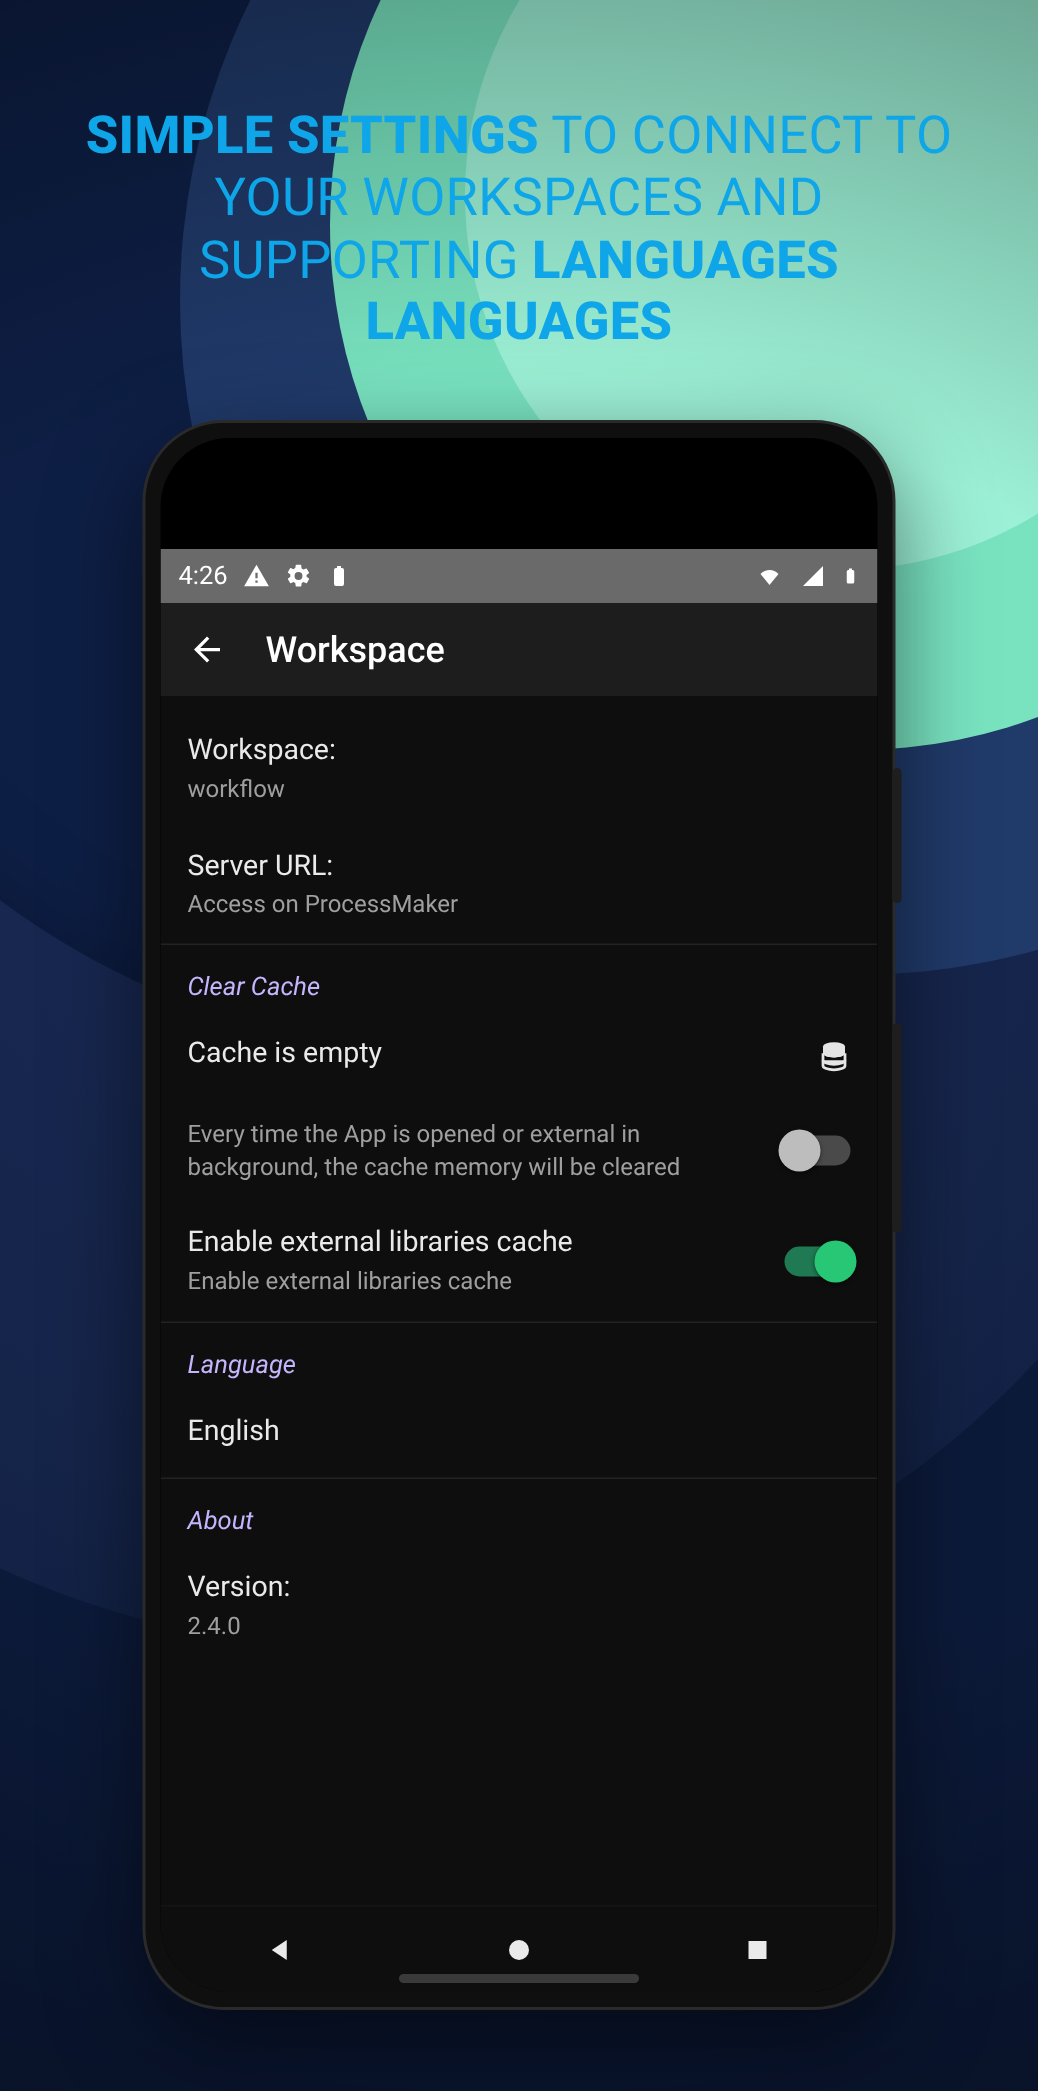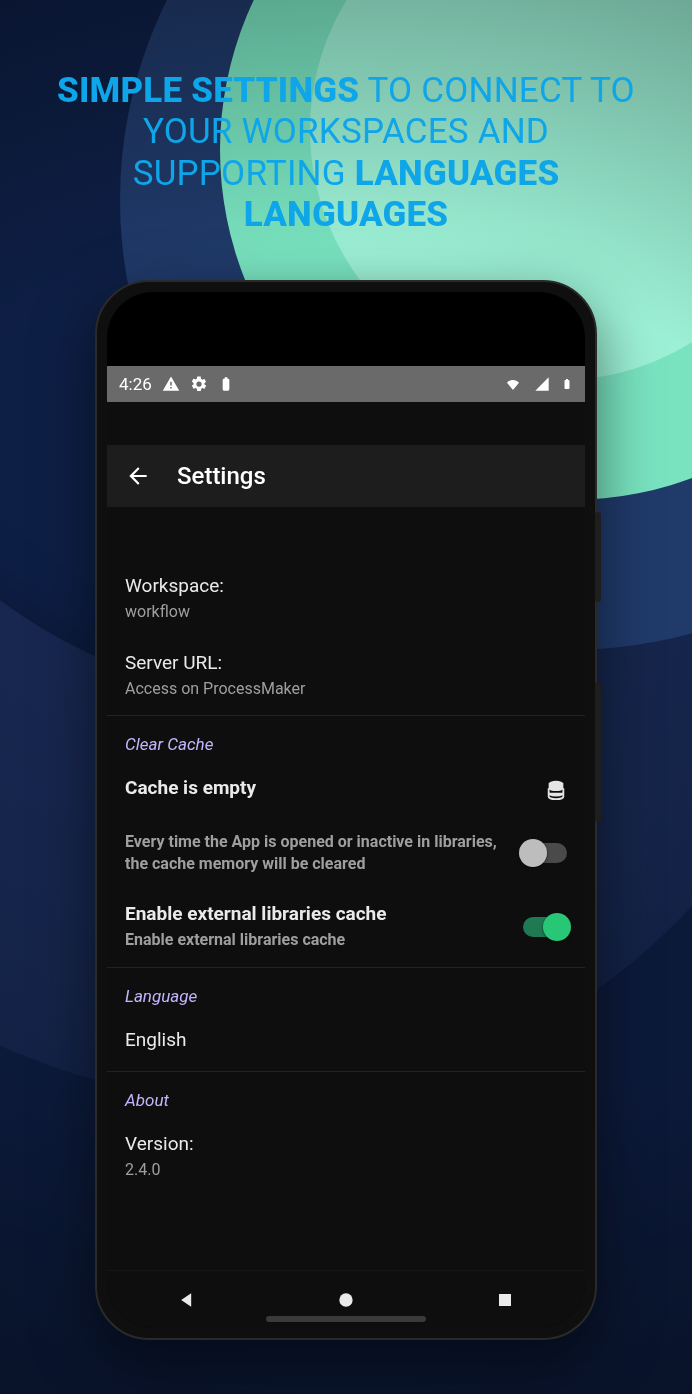--- a/index.html
+++ b/index.html
@@ -25,34 +25,34 @@
   .phone { position: absolute; z-index: 3; left: 50%; transform: translateX(-50%); top: 280px; width: 502px; height: 1060px; border-radius: 54px; background: #0f0f10; box-shadow: 0 20px 60px rgba(0,0,0,.5); border: 2px solid #2a2a2a; }
   .phone .bezel { position: absolute; inset: 10px; border-radius: 46px; background: #000; overflow: hidden; }
   .phone .speaker { position: absolute; top: 22px; left: 50%; transform: translateX(-50%); width: 130px; height: 8px; border-radius: 6px; background: #2a2a2a; }
   .phone .cam { position:absolute; top: 36px; left: 70px; width: 14px; height:14px; border-radius:50%; background:#222; box-shadow: inset 0 0 4px #000, 0 0 0 3px #111; }
   .phone .cam2 { left: 140px; }
   .phone .side-btn { position:absolute; right:-6px; width:6px; border-radius:3px; background:#1e1e1e; }
   .phone .sb1 { top: 230px; height: 90px; }
   .phone .sb2 { top: 400px; height: 140px; }
 
   
-  .screen { position:absolute; top: 74px; left: 0; right: 0; bottom: 0; background:#0e0e0e; color:#ddd; display:flex; flex-direction:column;gap:43px; }
+  .screen { position:absolute; top: 74px; left: 0; right: 0; bottom: 0; background:#0e0e0e; color:#ddd; display:flex; flex-direction:column; }
 
   .statusbar { height: 36px; background:#6a6a6a; color:#fff; display:flex; align-items:center; justify-content:space-between; padding: 0 12px; font-size: 17px; }
   .statusbar .left, .statusbar .right { display:flex; align-items:center; gap:10px; }
   .statusbar .icon { display:inline-flex; align-items:center; }
 
   .appbar { height: 62px; background:#1d1d1d; display:flex; align-items:center; gap: 26px; padding: 0 18px; }
   .appbar .back { width: 26px; height:26px; color:#fff; display:inline-flex; align-items:center; justify-content:center; }
   .appbar .title { color:#fff; font-size: 24px; font-weight:500; }
 
   .content { flex:1; overflow:hidden; padding: 10px 0 0; }
   .section { padding: 14px 18px; }
   .divider { height:1px; background:#222; margin: 2px 0; }
-  .row { display:flex; align-items:center; justify-content:space-between; padding: 14px 18px; font-weight: bold; }
+  .row { display:flex; align-items:center; justify-content:space-between; padding: 14px 18px; }
   .row .text { flex:1; padding-right: 16px; }
   .label { color:#eaeaea; font-size: 19px; margin-bottom: 4px; }
   .sub { color:#9f9f9f; font-size: 16px; line-height:1.35; }
   .groupTitle { color:#c4b5fd; font-size: 17px; padding: 16px 18px 8px; font-style: italic; }
 
   
   .switch { width: 44px; height: 20px; border-radius: 20px; position: relative; }
   .switch .track { position:absolute; inset:0; border-radius:20px; background:#4a4a4a; }
   .switch .thumb { position:absolute; top:-4px; width:28px; height:28px; border-radius:50%; background:#bdbdbd; left:-4px; box-shadow:0 1px 3px rgba(0,0,0,.5); transition: left .15s; }
   .switch.on .track { background:#1f7a53; }
@@ -132,21 +132,21 @@
           </span>
         </div>
       </div>
 
       <div class="appbar">
         <span class="back">
           <svg width="26" height="26" viewBox="0 0 24 24" fill="#fff">
               <path d="M20 11H7.83l5.59-5.59L12 4l-8 8 8 8 1.41-1.41L7.83 13H20v-2z"></path>
             </svg>
         </span>
-        <span class="title">Settings</span>
+        <span class="title">Workspace</span>
       </div>
 
       <div class="content">
         <div class="section">
           <div class="label">Workspace:</div>
           <div class="sub">workflow</div>
         </div>
         <div class="section">
           <div class="label">Server URL:</div>
           <div class="sub">Access on ProcessMaker</div>
@@ -164,21 +164,21 @@
                 <path d="M4 5v5c0 1.66 3.58 3 8 3s8-1.34 8-3V5"></path>
                 <path d="M4 10v5c0 1.66 3.58 3 8 3s8-1.34 8-3v-5" fill="none" stroke="#e5e5e5" stroke-width="2"></path>
                 <path d="M4 10c0 1.66 3.58 3 8 3s8-1.34 8-3"></path>
                 <path d="M4 15v4c0 1.66 3.58 3 8 3s8-1.34 8-3v-4" fill="none" stroke="#e5e5e5" stroke-width="2"></path>
                 <path d="M4 15c0 1.66 3.58 3 8 3s8-1.34 8-3"></path>
               </svg>
           </span>
         </div>
         <div class="row">
           <div class="text">
-            <div class="sub">Every time the App is opened or inactive in libraries, the cache memory will be cleared</div>
+            <div class="sub">Every time the App is opened or external in background, the cache memory will be cleared</div>
           </div>
           <div id="sw-auto" class="switch">
             <div class="track"></div>
               <div class="thumb"></div>
           </div>
         </div>
         <div class="row">
           <div class="text">
             <div class="label">Enable external libraries cache</div>
             <div class="sub">Enable external libraries cache</div>

